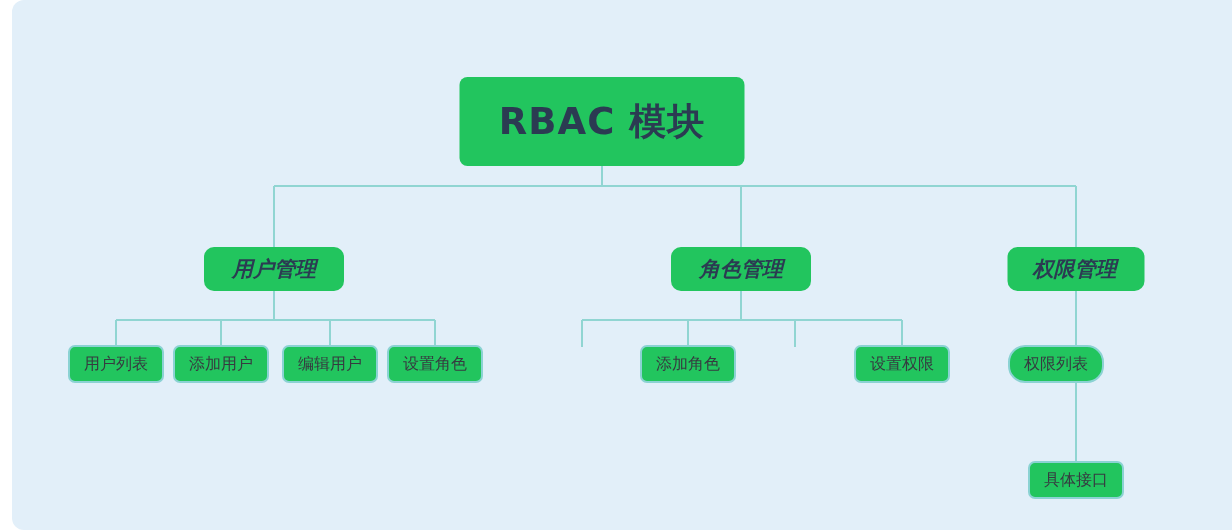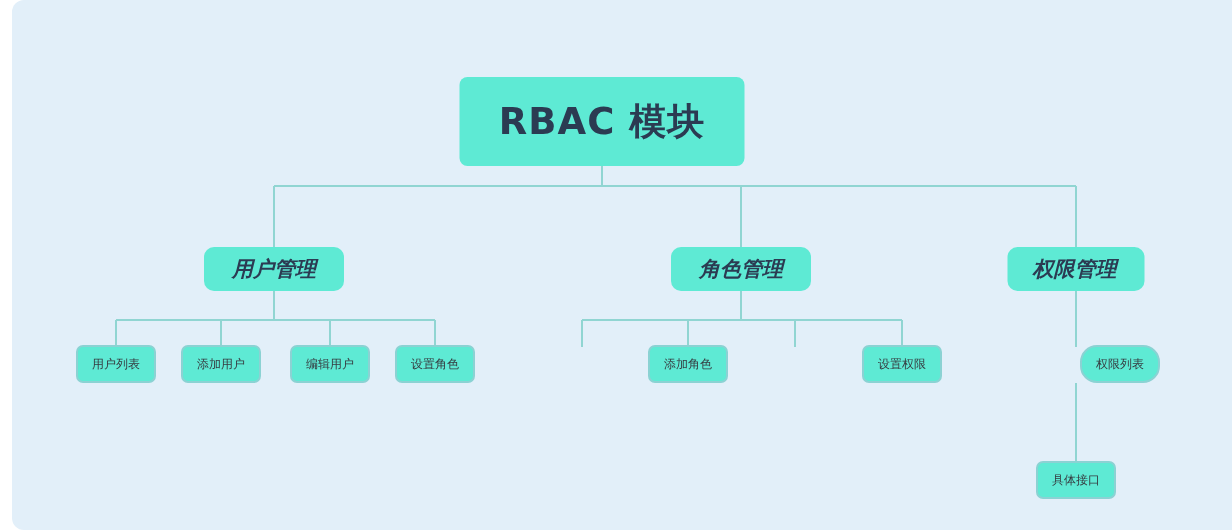--- a/index.html
+++ b/index.html
@@ -28,21 +28,21 @@
     position: absolute;
     left: 0;
     top: 0;
     width: 1232px;
     height: 530px;
     pointer-events: none;
   }
   .node {
     position: absolute;
     transform: translateX(-50%);
-    background: #5eead4;
+    background: #22c55e;
     display: flex;
     align-items: center;
     justify-content: center;
     white-space: nowrap;
     box-sizing: border-box;
   }
   .root {
     left: 602px;
     top: 77px;
     width: 285px;
@@ -65,32 +65,32 @@
   }
   .branch-users { left: 274px; }
   .branch-roles { left: 741px; }
   .branch-perms { left: 1076px; padding-left: 25px; }
   .leaf {
     top: 345px;
     height: 38px;
     padding: 0 14px;
     border: 2px solid #8bd2d3;
     border-radius: 7px;
-    font-size: 12px;
+    font-size: 16px;
     color: #363b40;
   }
   .leaf-1 { left: 116px; }
   .leaf-2 { left: 221px; }
   .leaf-3 { left: 330px; }
   .leaf-4 { left: 435px; }
   .leaf-5 { left: 582px; }
   .leaf-6 { left: 688px; }
   .leaf-7 { left: 795px; }
   .leaf-8 { left: 902px; }
-  .leaf-9 { left: 1120px; border-radius: 17px; }
+  .leaf-9 { left: 1056px; border-radius: 17px; }
   .leaf-10 { left: 1076px; top: 461px; }
 </style>
 </head>
 <body>
 
 <div class="page">
 
   <div class="bg-panel"></div>
 
   <svg class="connectors" viewBox="0 0 1232 530" xmlns="http://www.w3.org/2000/svg">

